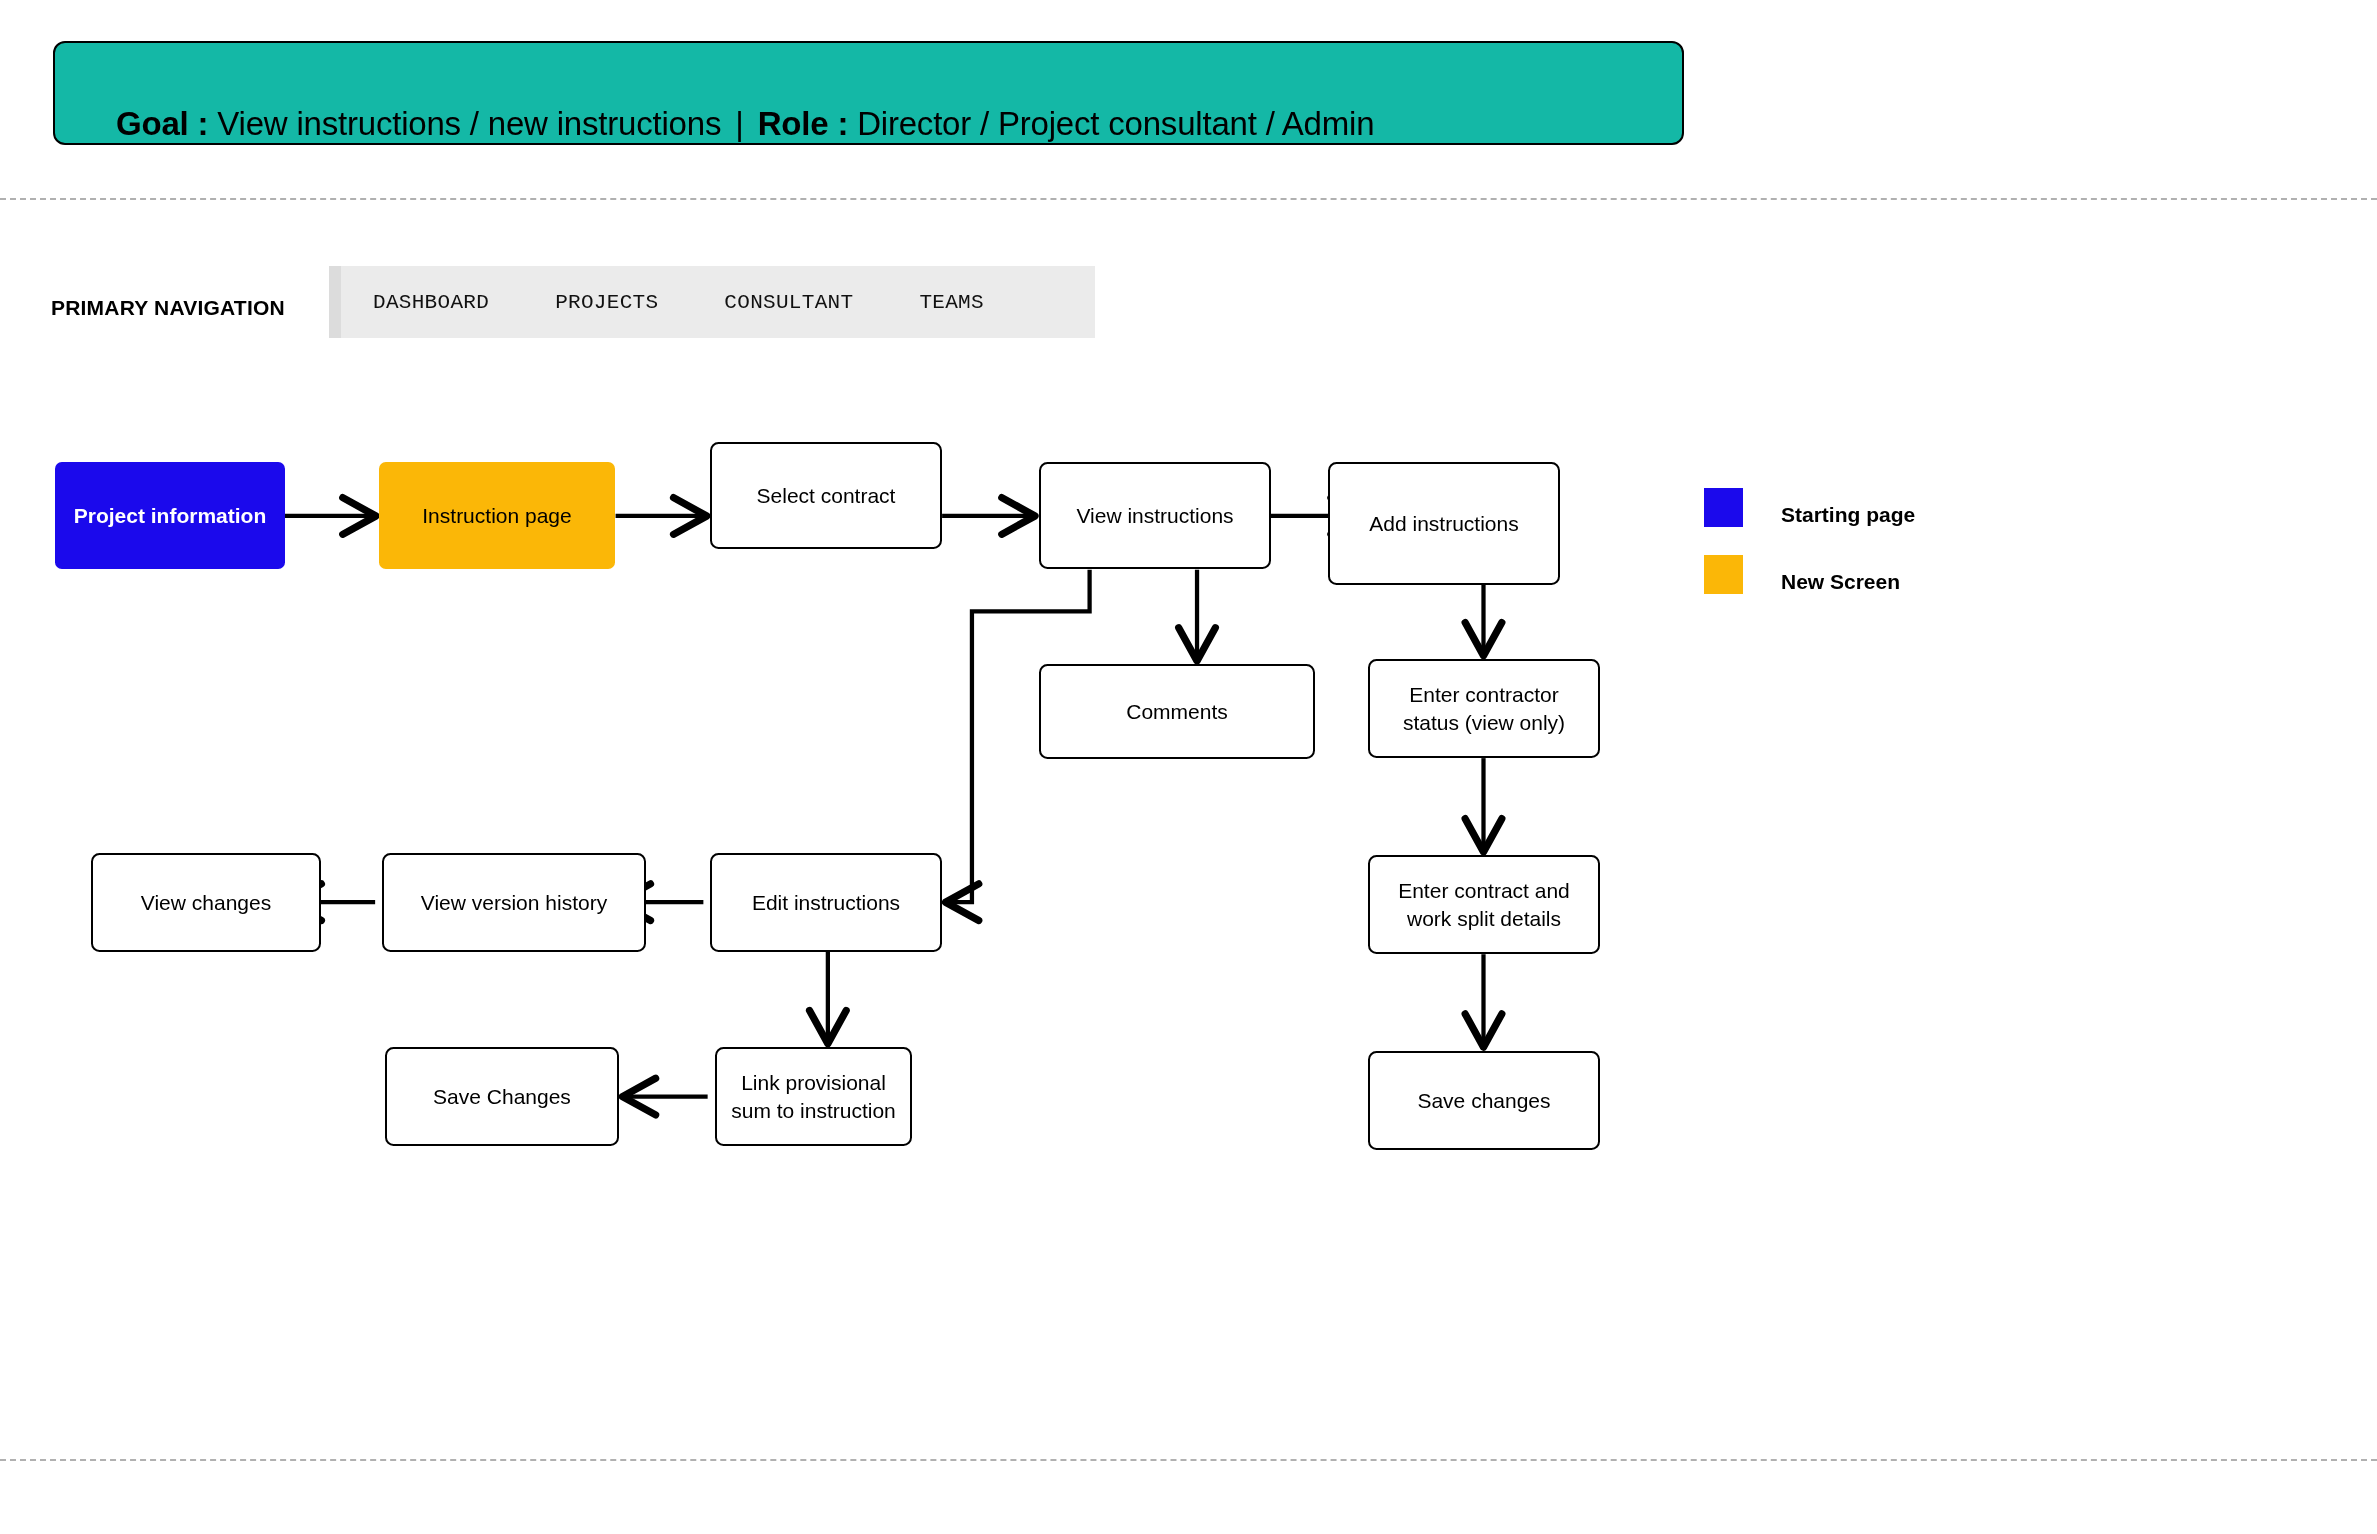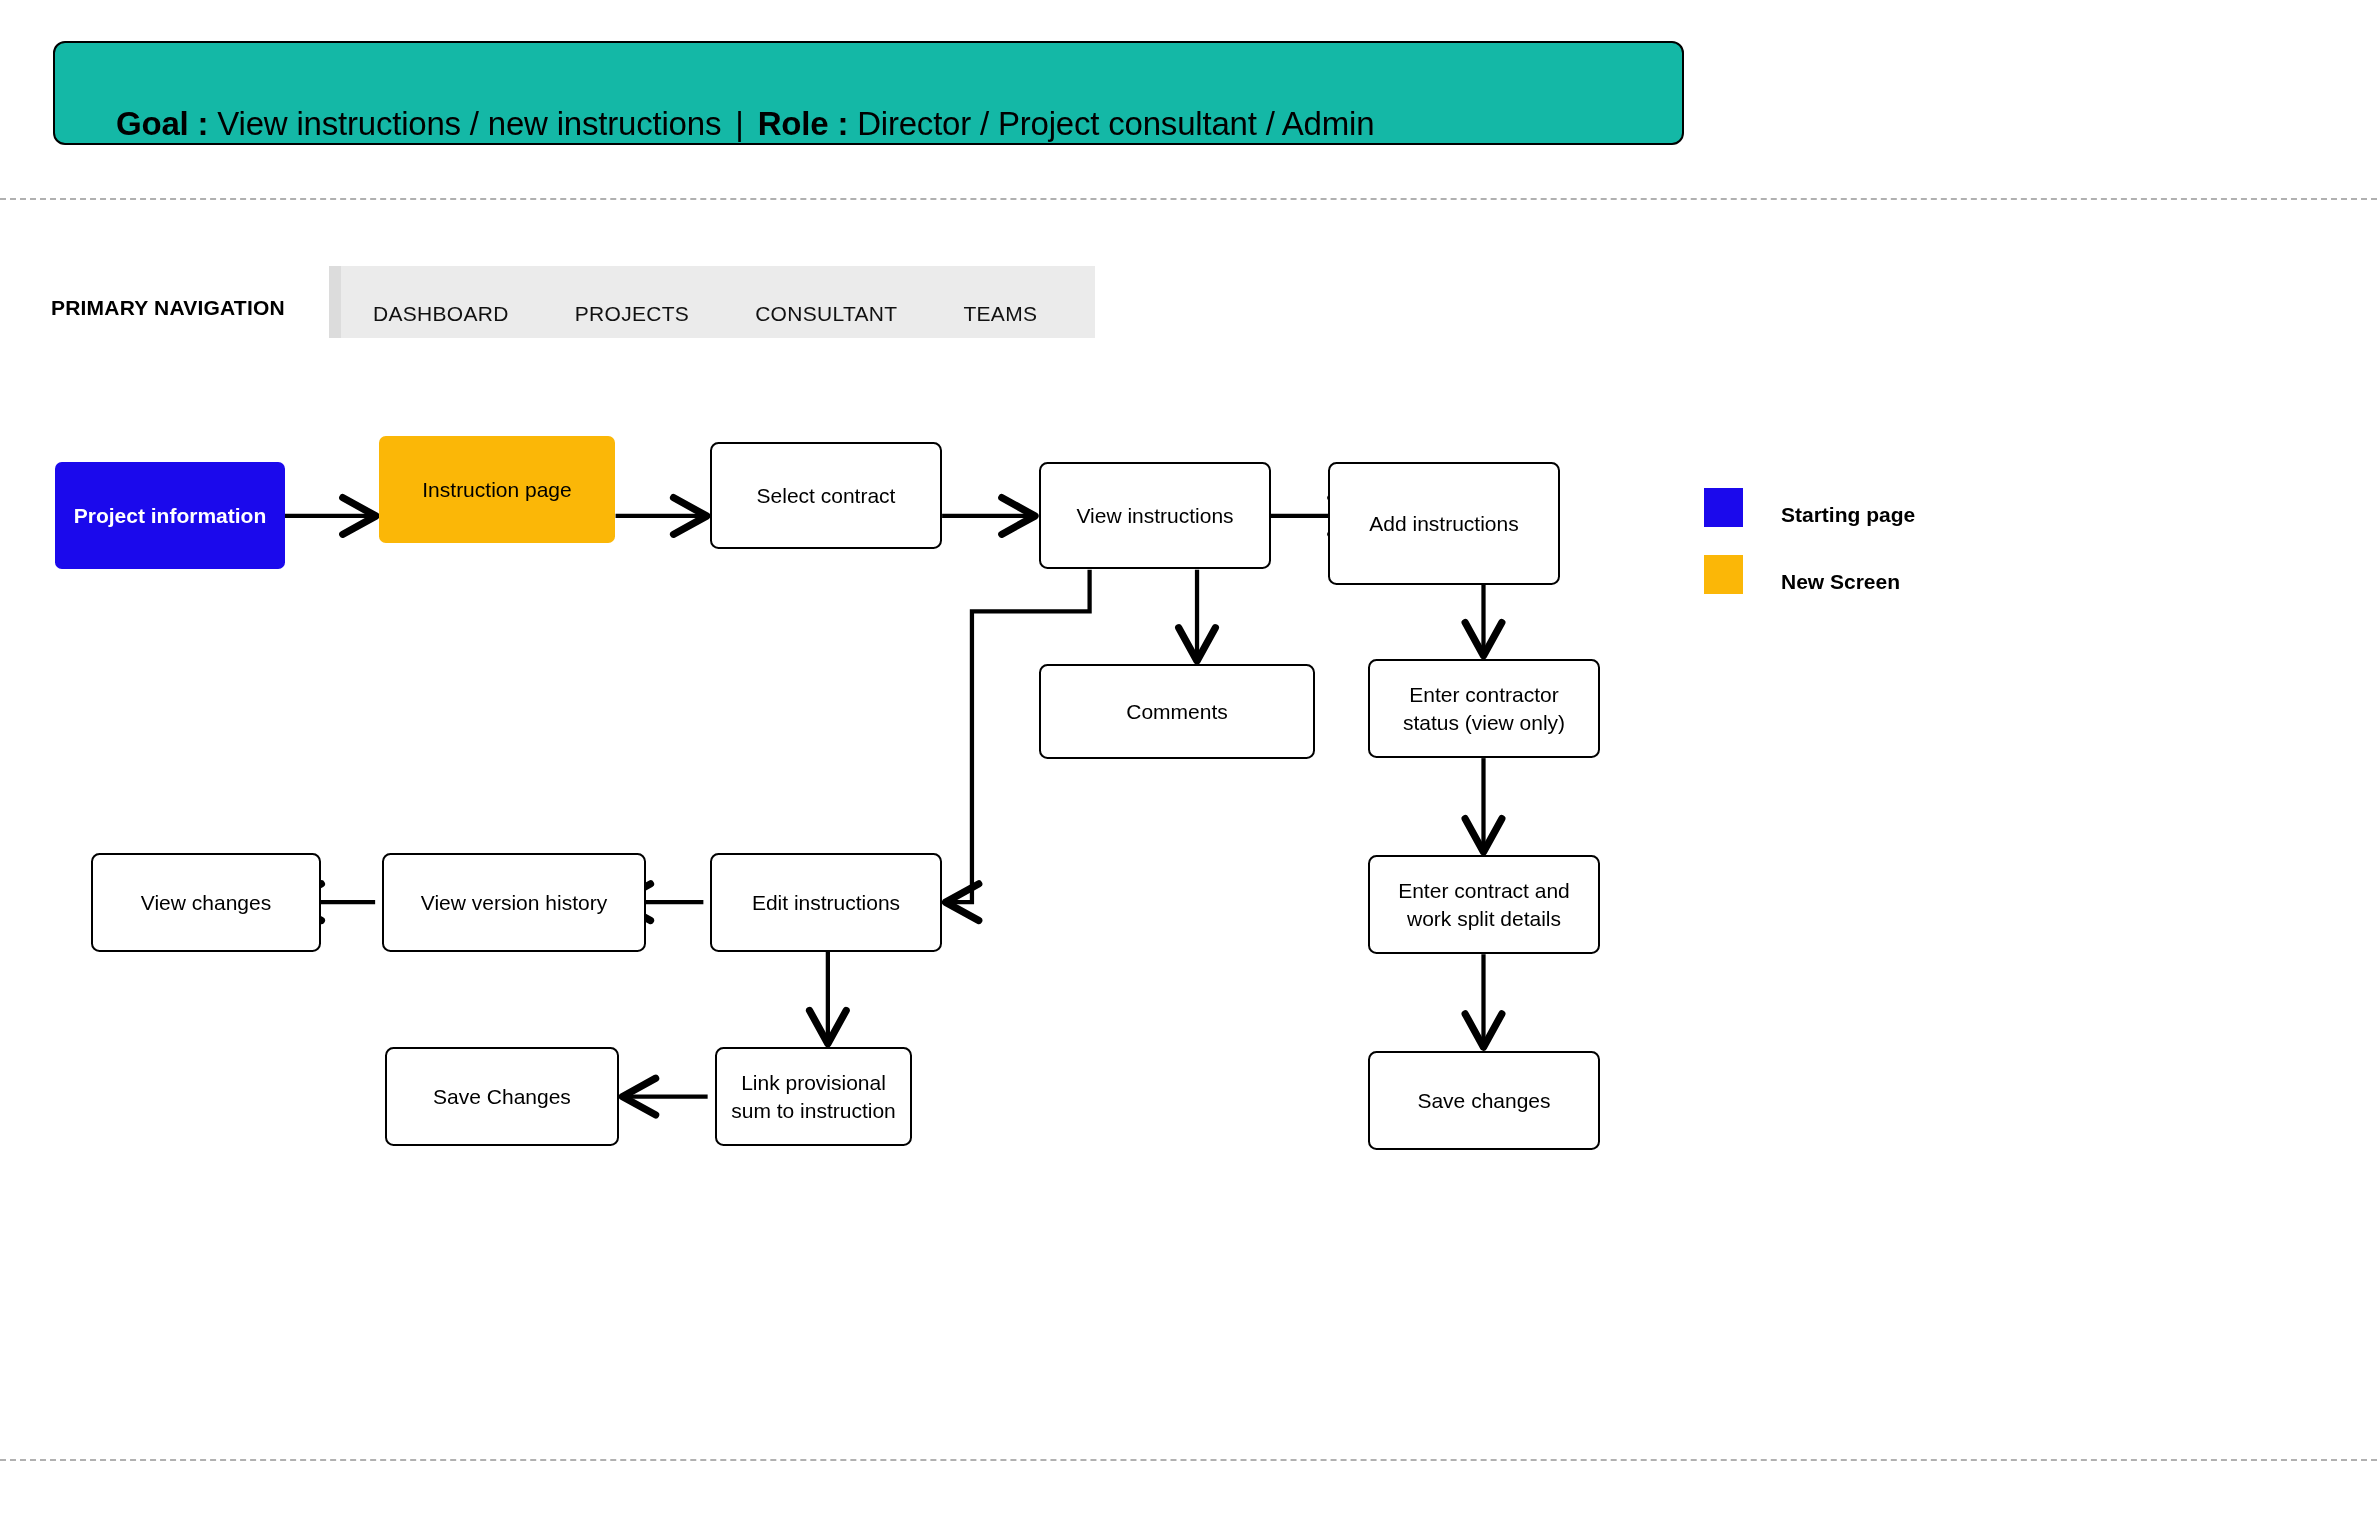--- a/index.html
+++ b/index.html
@@ -76,25 +76,26 @@
     position: absolute;
     left: 0;
     top: 0;
     width: 12px;
     height: 72px;
     background: #dcdcdc;
   }
   #nav-bar .nav-items {
     position: absolute;
     left: 44px;
-    top: 12px;
+    top: 0;
     height: 72px;
     display: flex;
     align-items: center;
     gap: 66px;
+    font-family: Liberation Mono, monospace;
   }
   #nav-bar .nav-item {
     font-size: 21px;
     color: #111111;
     letter-spacing: 0.3px;
     white-space: nowrap;
   }
 
   
   .node {
@@ -123,21 +124,21 @@
   }
   .node.newscreen {
     background: #fbb707;
     border: none;
     color: #000000;
     border-radius: 6.8px;
   }
 
   
   #node-project-information { left: 55px;   top: 462px;  width: 230px; height: 107px; }
-  #node-instruction-page    { left: 379px;  top: 436px;  width: 236px; height: 107px; }
+  #node-instruction-page    { left: 379px;  top: 462px;  width: 236px; height: 107px; }
   #node-select-contract     { left: 710px;  top: 442px;  width: 232px; height: 107px; }
   #node-view-instructions   { left: 1039px; top: 462px;  width: 232px; height: 107px; }
   #node-add-instructions    { left: 1328px; top: 462px;  width: 232px; height: 123px; }
   #node-comments            { left: 1039px; top: 664px;  width: 276px; height: 95px; }
   #node-contractor-status   { left: 1368px; top: 659px;  width: 232px; height: 99px; }
   #node-contract-split      { left: 1368px; top: 855px; width: 232px; height: 99px; }
   #node-save-changes-right  { left: 1368px; top: 1051px; width: 232px; height: 99px; }
   #node-view-changes        { left: 55px;   top: 853px; width: 230px; height: 99px; margin-left: 36px; }
   #node-view-version        { left: 382px;  top: 853px; width: 264px; height: 99px; }
   #node-edit-instructions   { left: 710px;  top: 853px; width: 232px; height: 99px; }

